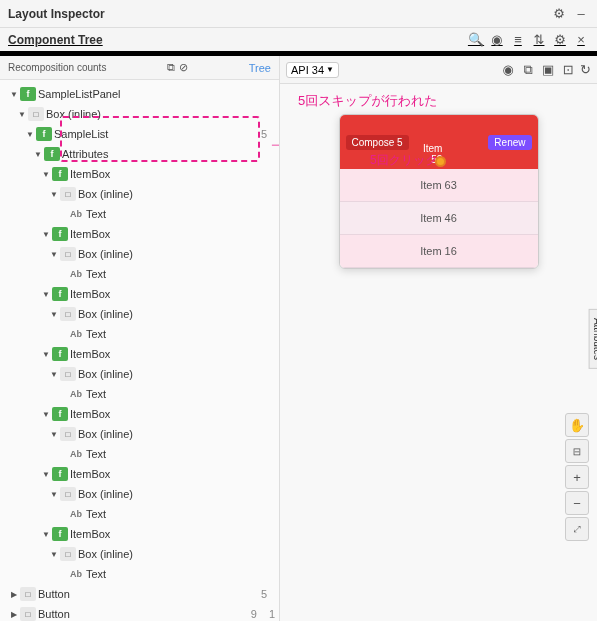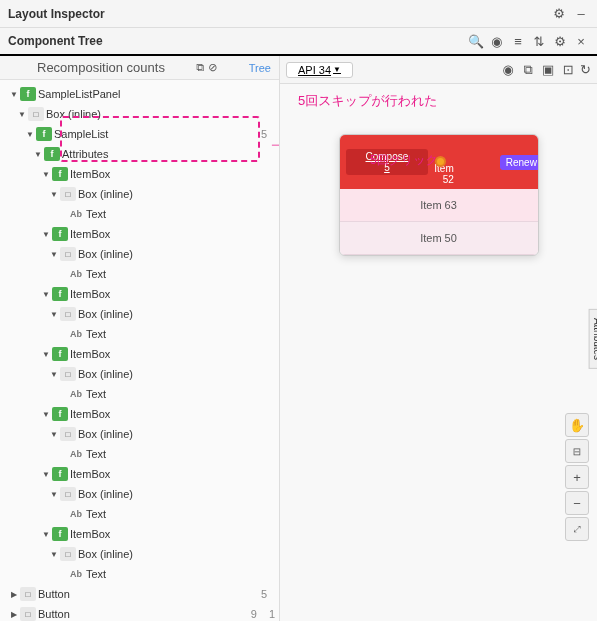--- a/index.html
+++ b/index.html
@@ -41,26 +41,27 @@
       width: 16px;
       height: 16px;
       display: flex;
       align-items: center;
       justify-content: center;
     }
 
     
     .toolbar {
       background: #f5f5f5;
-      border-bottom: 2px solid #000000;
+      border-bottom: 5px solid #000000;
       padding: 3px 8px;
       display: flex;
       align-items: center;
       gap: 6px;
       height: 28px;
+      text-decoration: underline;
     }
     .toolbar-left {
       font-size: 12px;
       font-weight: 600;
       color: #333;
       flex: 1;
     }
     .toolbar-icons {
       display: flex;
       gap: 5px;
@@ -88,23 +89,22 @@
     .recomp-bar {
       display: flex;
       align-items: center;
       justify-content: space-between;
       padding: 3px 8px;
       background: #f5f5f5;
       border-bottom: 1px solid #e0e0e0;
       height: 24px;
     }
     .recomp-label {
-      font-size: 13px;
+      font-size: 10px;
       color: #555;
-      margin-left: 29px;
     }
     .recomp-reset {
       font-size: 11px;
       color: #4a90e2;
       cursor: pointer;
     }
     .recomp-icons {
       display: flex;
       gap: 4px;
     }
@@ -204,25 +204,24 @@
       border-bottom: 1px solid #ddd;
       gap: 4px;
       height: 28px;
     }
     .api-selector {
       display: flex;
       align-items: center;
       background: white;
       border: 1px solid #ccc;
       border-radius: 3px;
-      padding: 1px 11px;
+      padding: 1px 4px;
       font-size: 11px;
       gap: 2px;
       cursor: pointer;
-      text-decoration: underline;
     }
     .api-toolbar-icons {
       display: flex;
       gap: 4px;
       margin-left: auto;
     }
     .refresh-icon {
       color: #555;
       font-size: 13px;
       cursor: pointer;
@@ -237,21 +236,21 @@
       justify-content: flex-start;
       padding: 8px;
       overflow: hidden;
       position: relative;
     }
 
     .annotation-text {
       color: #e91e8c;
       font-size: 13px;
       font-weight: 500;
-      margin-bottom: 24px;
+      margin-bottom: 4px;
       align-self: flex-start;
       margin-left: 10px;
     }
 
     
     .phone-preview {
       width: 200px;
       border-radius: 6px;
       overflow: hidden;
       box-shadow: 0 2px 8px rgba(0,0,0,0.15);
@@ -265,25 +264,24 @@
       display: flex;
       align-items: center;
       background: #e53935;
       padding: 4px 6px;
       gap: 6px;
     }
     .compose-btn {
       background: #c62828;
       color: white;
       font-size: 10px;
-      padding: 2px 20px;
+      padding: 2px 6px;
       border-radius: 3px;
       border: none;
       cursor: pointer;
-      text-decoration: underline;
     }
     .item-label-header {
       color: white;
       font-size: 10px;
       flex: 1;
       text-align: right;
       margin-top: 24px;
     }
     .renew-btn {
       background: #7c4dff;
@@ -589,21 +587,22 @@
 
       <div class="phone-preview">
 
         <div class="preview-header">
           <button class="compose-btn">Compose 5</button>
           <span class="item-label-header">Item 52</span>
           <button class="renew-btn">Renew</button>
         </div>
 
         <div class="item-row">Item 63</div>
-        <div class="item-row">Item 50</div>
+        <div class="item-row">Item 46</div>
+        <div class="item-row">Item 16</div>
       </div>
 
       <div style="position:absolute; top:68px; left:90px; color:#e91e8c; font-size:12px; font-weight:500; pointer-events:none; z-index:10;">5回クリック</div>
 
       <div style="position:absolute; top:72px; left:155px; width:11px; height:11px; background:#f5a623; border-radius:50%; border:2px solid #e67e22; pointer-events:none; z-index:11;"></div>
 
       <div class="preview-controls">
         <div class="ctrl-btn">✋</div>
         <div class="ctrl-btn" style="font-size:10px;">⊟</div>
         <div class="ctrl-btn">+</div>

